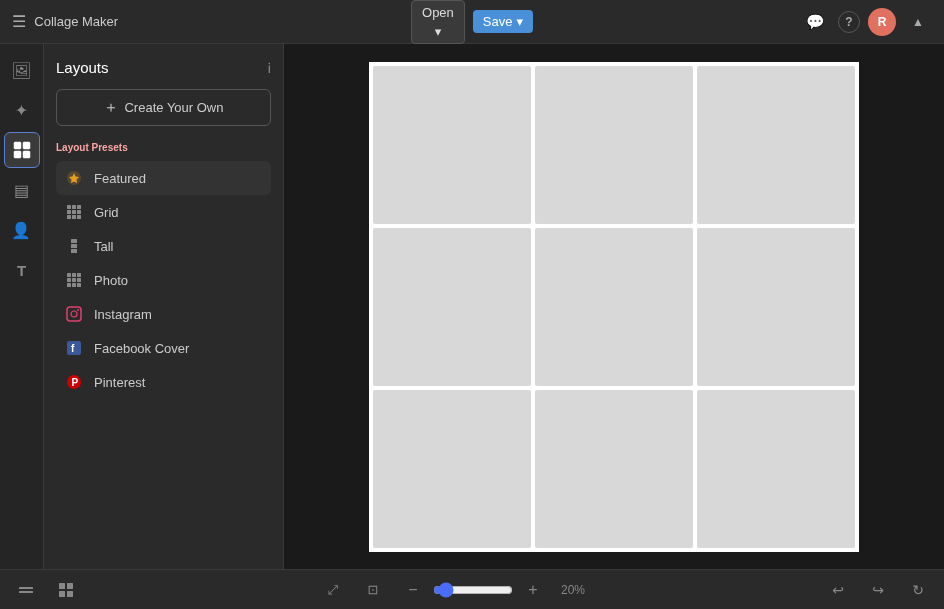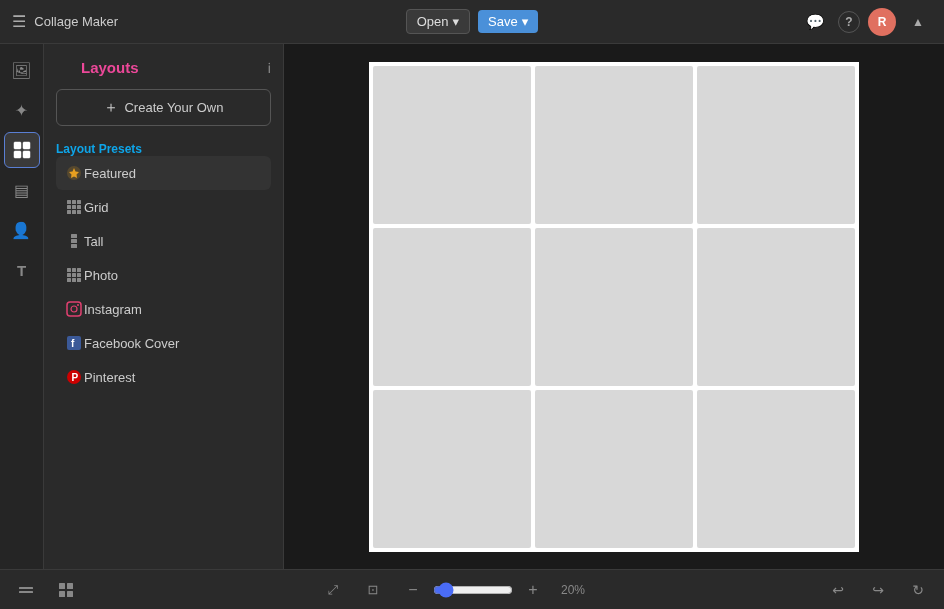--- a/index.html
+++ b/index.html
@@ -16,21 +16,21 @@
       flex-shrink: 0;
     }
     .topbar-left { display: flex; align-items: center; gap: 8px; flex: 1; }
     .topbar-center { display: flex; align-items: center; gap: 8px; }
     .topbar-right { display: flex; align-items: center; gap: 8px; flex: 1; justify-content: flex-end; }
     .app-title { font-size: 13px; color: #ccc; font-weight: 500; }
     .menu-icon { color: #aaa; cursor: pointer; font-size: 16px; }
     .btn-dropdown {
       display: flex; align-items: center; gap: 4px;
       background: #3a3a3a; border: 1px solid #555; border-radius: 4px;
-      padding: 4px 10px; font-size: 13px; color: #ddd; cursor: pointer;
+      padding: 4px 10px; font-size: 13px; color: #ddd; cursor: pointer; flex-direction: column;
     }
     .btn-save {
       background: #4a90d9; border: none; border-radius: 4px;
       padding: 4px 10px; font-size: 13px; color: #fff; cursor: pointer;
       display: flex; align-items: center; gap: 4px;
     }
     .topbar-icon { width: 28px; height: 28px; display: flex; align-items: center; justify-content: center; border-radius: 4px; cursor: pointer; color: #aaa; font-size: 15px; }
     .avatar { width: 28px; height: 28px; border-radius: 50%; background: #e07060; display: flex; align-items: center; justify-content: center; font-size: 12px; font-weight: bold; color: #fff; cursor: pointer; }
 
     
@@ -51,36 +51,36 @@
 
     
     .sidebar {
       width: 240px; background: #2a2a2a; border-right: 1px solid #3a3a3a;
       overflow-y: auto; flex-shrink: 0; padding: 14px 12px;
     }
     .sidebar-header {
       display: flex; align-items: center; justify-content: space-between;
       margin-bottom: 12px;
     }
-    .sidebar-title { font-size: 15px; font-weight: 700; color: #ec4899; margin-left: 25px; }
+    .sidebar-title { font-size: 15px; font-weight: 400; color: #ffffff; }
     .info-icon { color: #888; font-size: 14px; cursor: pointer; }
     .btn-collage-wizard {
       width: 100%; background: #4a6cf7; border: none; border-radius: 6px;
       padding: 8px; color: #fff; font-size: 13px; font-weight: 500;
       cursor: pointer; margin-bottom: 8px;
     }
     .btn-create-own {
       width: 100%; background: transparent; border: 1px solid #555; border-radius: 6px;
       padding: 8px; color: #ccc; font-size: 13px; cursor: pointer;
       display: flex; align-items: center; justify-content: center; gap: 6px;
       margin-bottom: 16px;
     }
-    .presets-title { font-size: 12px; font-weight: 600; color: #0ea5e9; }
+    .presets-title { font-size: 10px; font-weight: 600; color: #fca5a5; margin-bottom: 8px; }
     .preset-item {
-      display: flex; align-items: center; gap: 0;
+      display: flex; align-items: center; gap: 10px;
       padding: 7px 8px; border-radius: 6px; cursor: pointer;
       font-size: 13px; color: #ccc;
     }
     .preset-item.active { background: #333; }
     .preset-icon { width: 20px; height: 20px; display: flex; align-items: center; justify-content: center; flex-shrink: 0; }
 
     
     .canvas-area {
       flex: 1; background: #1a1a1a; display: flex; align-items: center; justify-content: center;
       position: relative;

